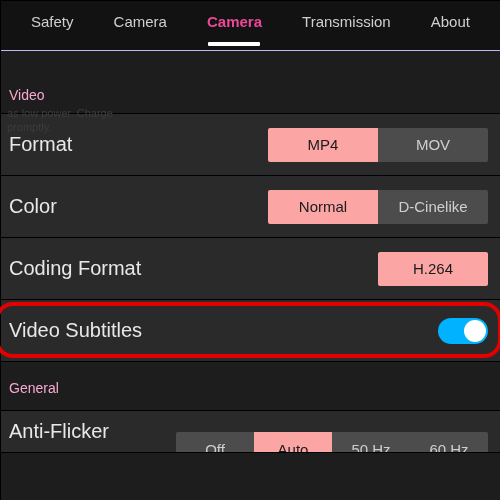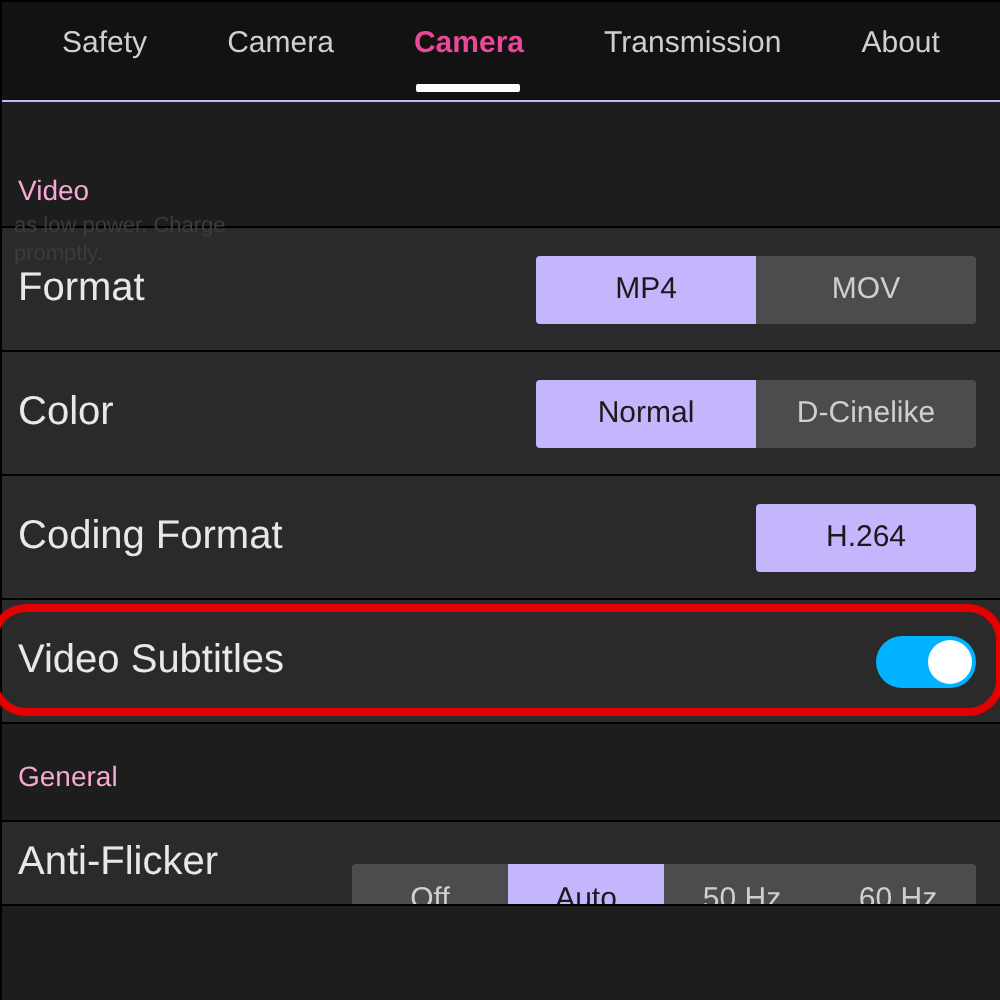--- a/index.html
+++ b/index.html
@@ -85,21 +85,21 @@
     overflow: hidden;
   }
   .seg .opt {
     width: 110px; height: 34px;
     display: flex; align-items: center; justify-content: center;
     background: #4c4c4c;
     color: #cfcfcf;
     font-size: 15px;
     cursor: pointer;
   }
-  .seg .opt.sel { background: #c4b5fd; color: #1a1a1a; }
+  .seg .opt.sel { background: #fca5a5; color: #1a1a1a; }
   .seg.small .opt { width: 78px; }
   
   .toggle {
     width: 50px; height: 26px;
     background: #00b2ff;
     border-radius: 13px;
     position: relative;
     cursor: pointer;
   }
   .toggle .knob {

